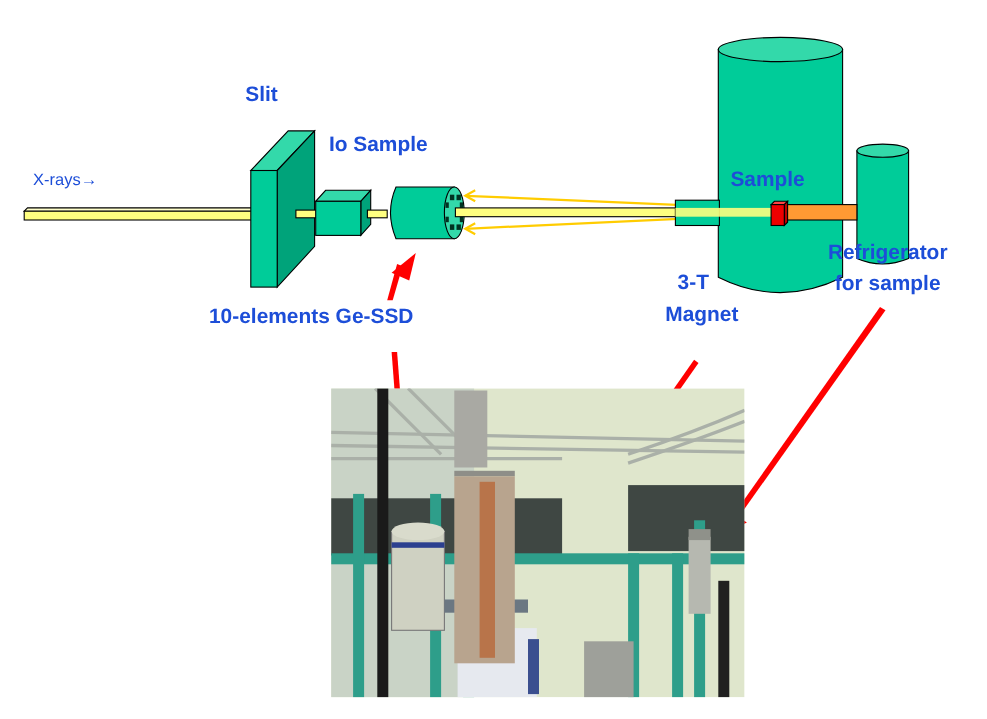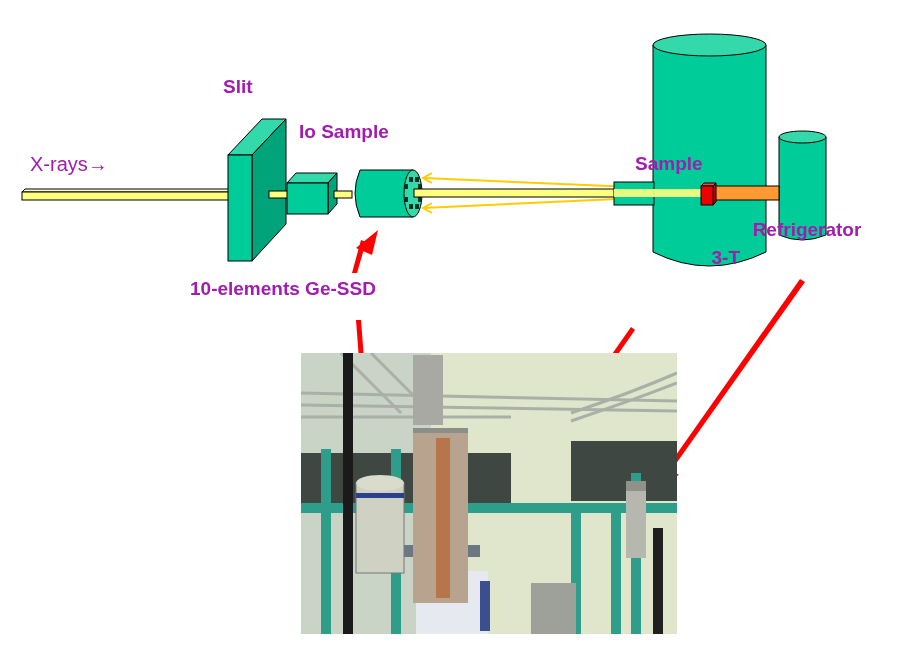--- a/index.html
+++ b/index.html
@@ -1,18 +1,18 @@
 <!DOCTYPE html>
 <html><head>
 <meta charset="utf-8">
 <style>
   html, body { margin: 0; padding: 0; background: #ffffff; }
   body { width: 897px; height: 654px; position: relative; overflow: hidden;
          font-family: "Liberation Sans", sans-serif; }
-  .lbl { position: absolute; font-weight: bold; color: #a21caf; font-size: 19px;
+  .lbl { position: absolute; font-weight: bold; color: #1d4ed8; font-size: 19px;
          line-height: 28px; white-space: nowrap; }
   .lbl.center { text-align: center; }
   .lbl.plain { font-weight: normal; }
   svg { position: absolute; left: 0; top: 0; }
   #photo { position: absolute; left: 301px; top: 353px; width: 376px; height: 281px; overflow: hidden; }
 </style>
 </head>
 <body>
 
 <svg width="897" height="654" viewBox="0 0 897 654">
@@ -154,23 +154,25 @@
     <rect x="135" y="85" width="14" height="160" fill="#b8744a"></rect>
 
     <rect x="325" y="135" width="20" height="70" fill="#b6b8b0"></rect>
     <rect x="325" y="128" width="20" height="10" fill="#8f918a"></rect>
     <rect x="352" y="175" width="10" height="106" fill="#202020"></rect>
 
     <rect x="230" y="230" width="45" height="51" fill="#9ea09a"></rect>
   </svg>
 </div>
 
-<div class="lbl plain" style="left:30px; top:150px; font-size:20px;">X-rays→</div>
+<div class="lbl plain" style="left:30px; top:150px; font-size:15px;">X-rays→</div>
 <div class="lbl" style="left:223px; top:73px;">Slit</div>
 <div class="lbl" style="left:299px; top:118px;">Io Sample</div>
-<div class="lbl" style="left:635px; top:150px;">Sample</div>
+<div class="lbl" style="left:664px; top:150px;">Sample</div>
 <div class="lbl center" style="left:737px; top:215px; width:140px; line-height:29px;text-align:center;">
   <div>Refrigerator</div>
+  <div>for sample</div>
 </div>
 <div class="lbl center" style="left:536px; top:243px; width:204px; line-height:29px;">
-  <div style="padding-left:30px; text-align:right; margin-left:50px;">3-T</div>
+  <div style="padding-left:30px; text-align:left; margin-left:50px;">3-T</div>
+  <div>Magnet</div>
 </div>
 <div class="lbl" style="left:190px; top:275px;">10-elements Ge-SSD</div>
 
 </body></html>

